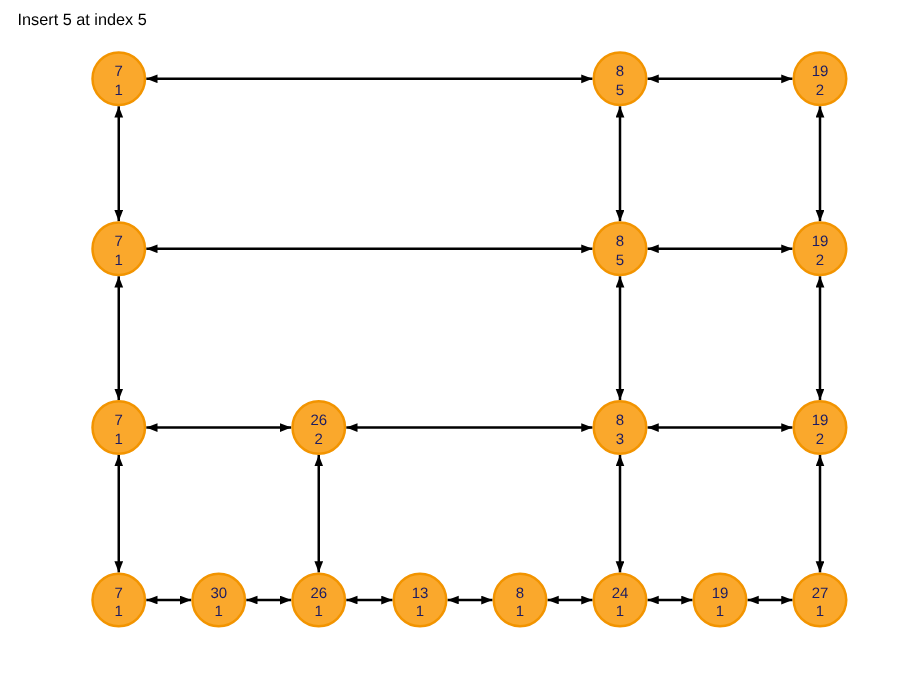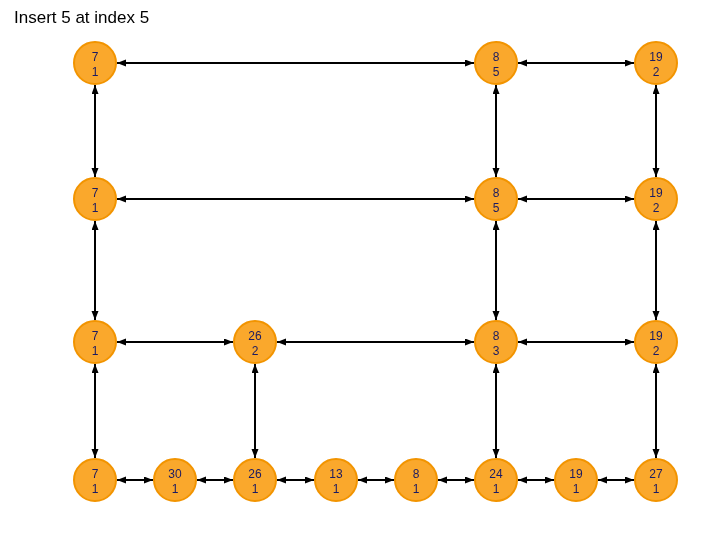--- a/index.html
+++ b/index.html
@@ -2,21 +2,21 @@
 <html><head>
 <meta charset="utf-8">
 <style>
   html,body{margin:0;padding:0;}
   body{
     width:720px;height:540px;background:#ffffff;overflow:hidden;
     font-family:"Liberation Sans", sans-serif;position:relative;
   }
   .title{
     position:absolute;left:14px;top:8px;
-    font-size:17px;color:#000000;white-space:nowrap;
+    font-size:13px;color:#000000;white-space:nowrap;
   }
   #graph-svg{position:absolute;left:0;top:0;}
   .node-text{
     font-family:"Liberation Sans", sans-serif;
     font-size:12px;
     text-anchor:middle;
   }
 </style>
 </head>
 <body style="background: rgb(255, 255, 255);">

